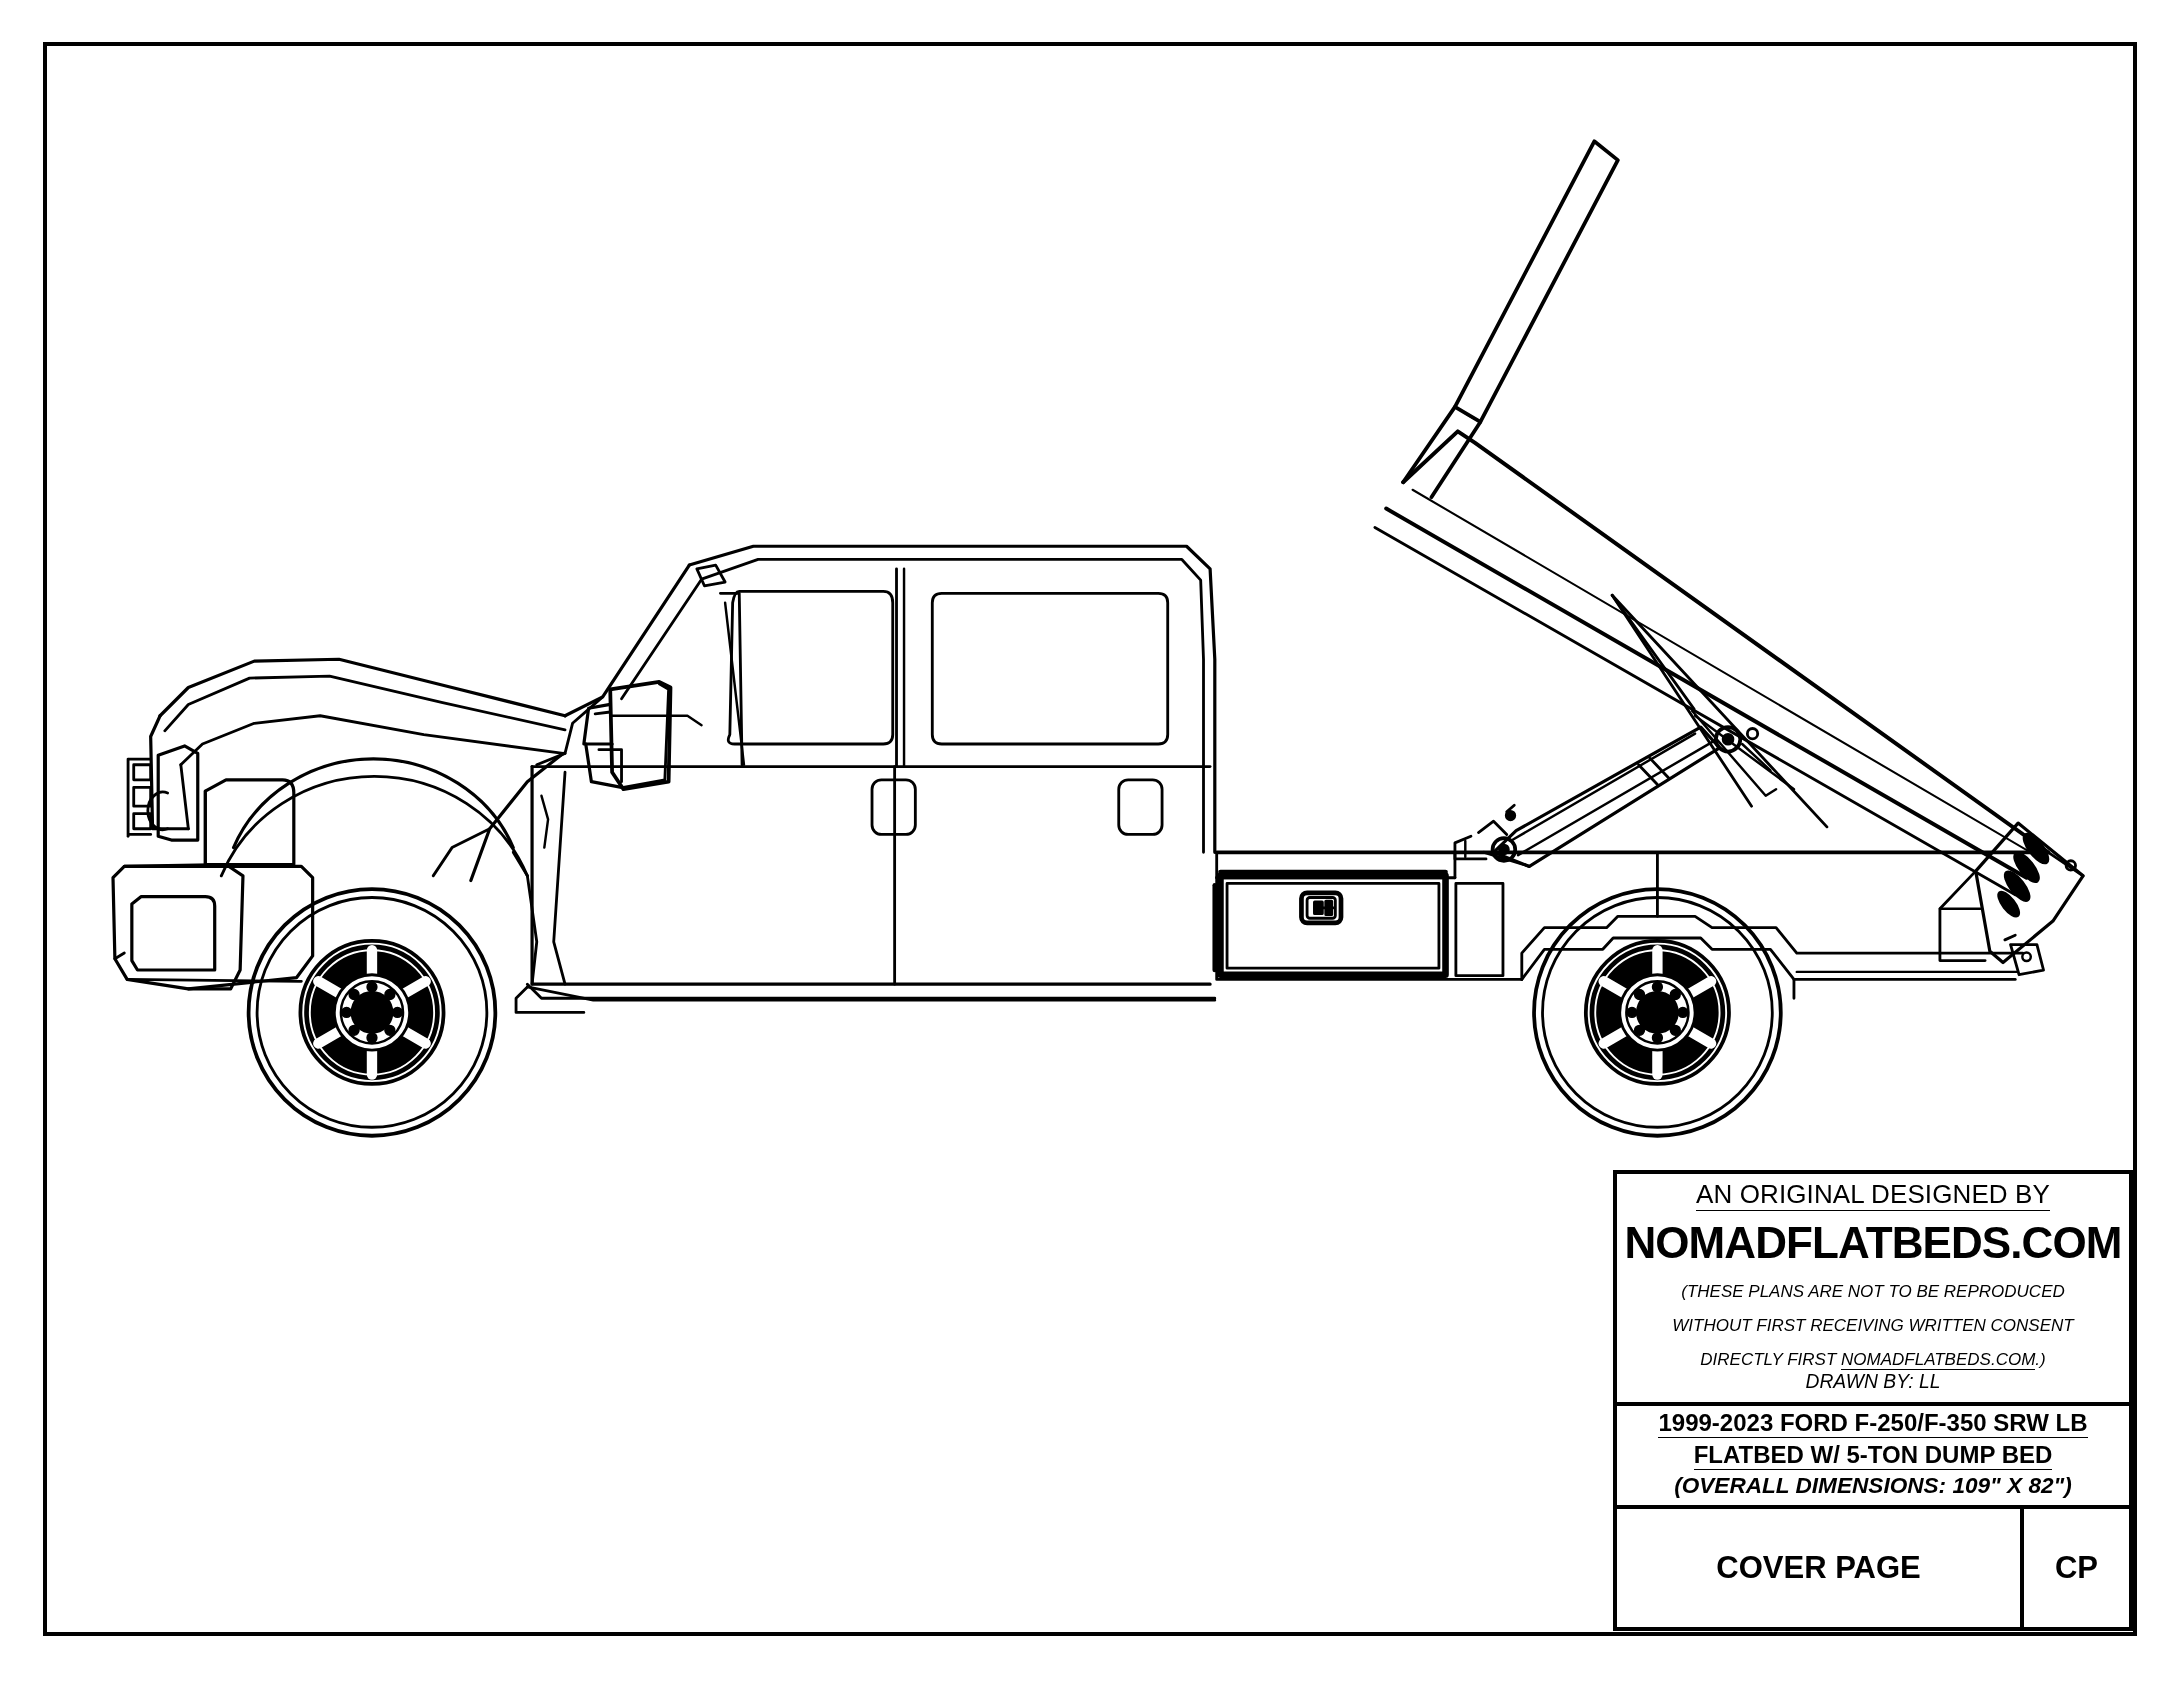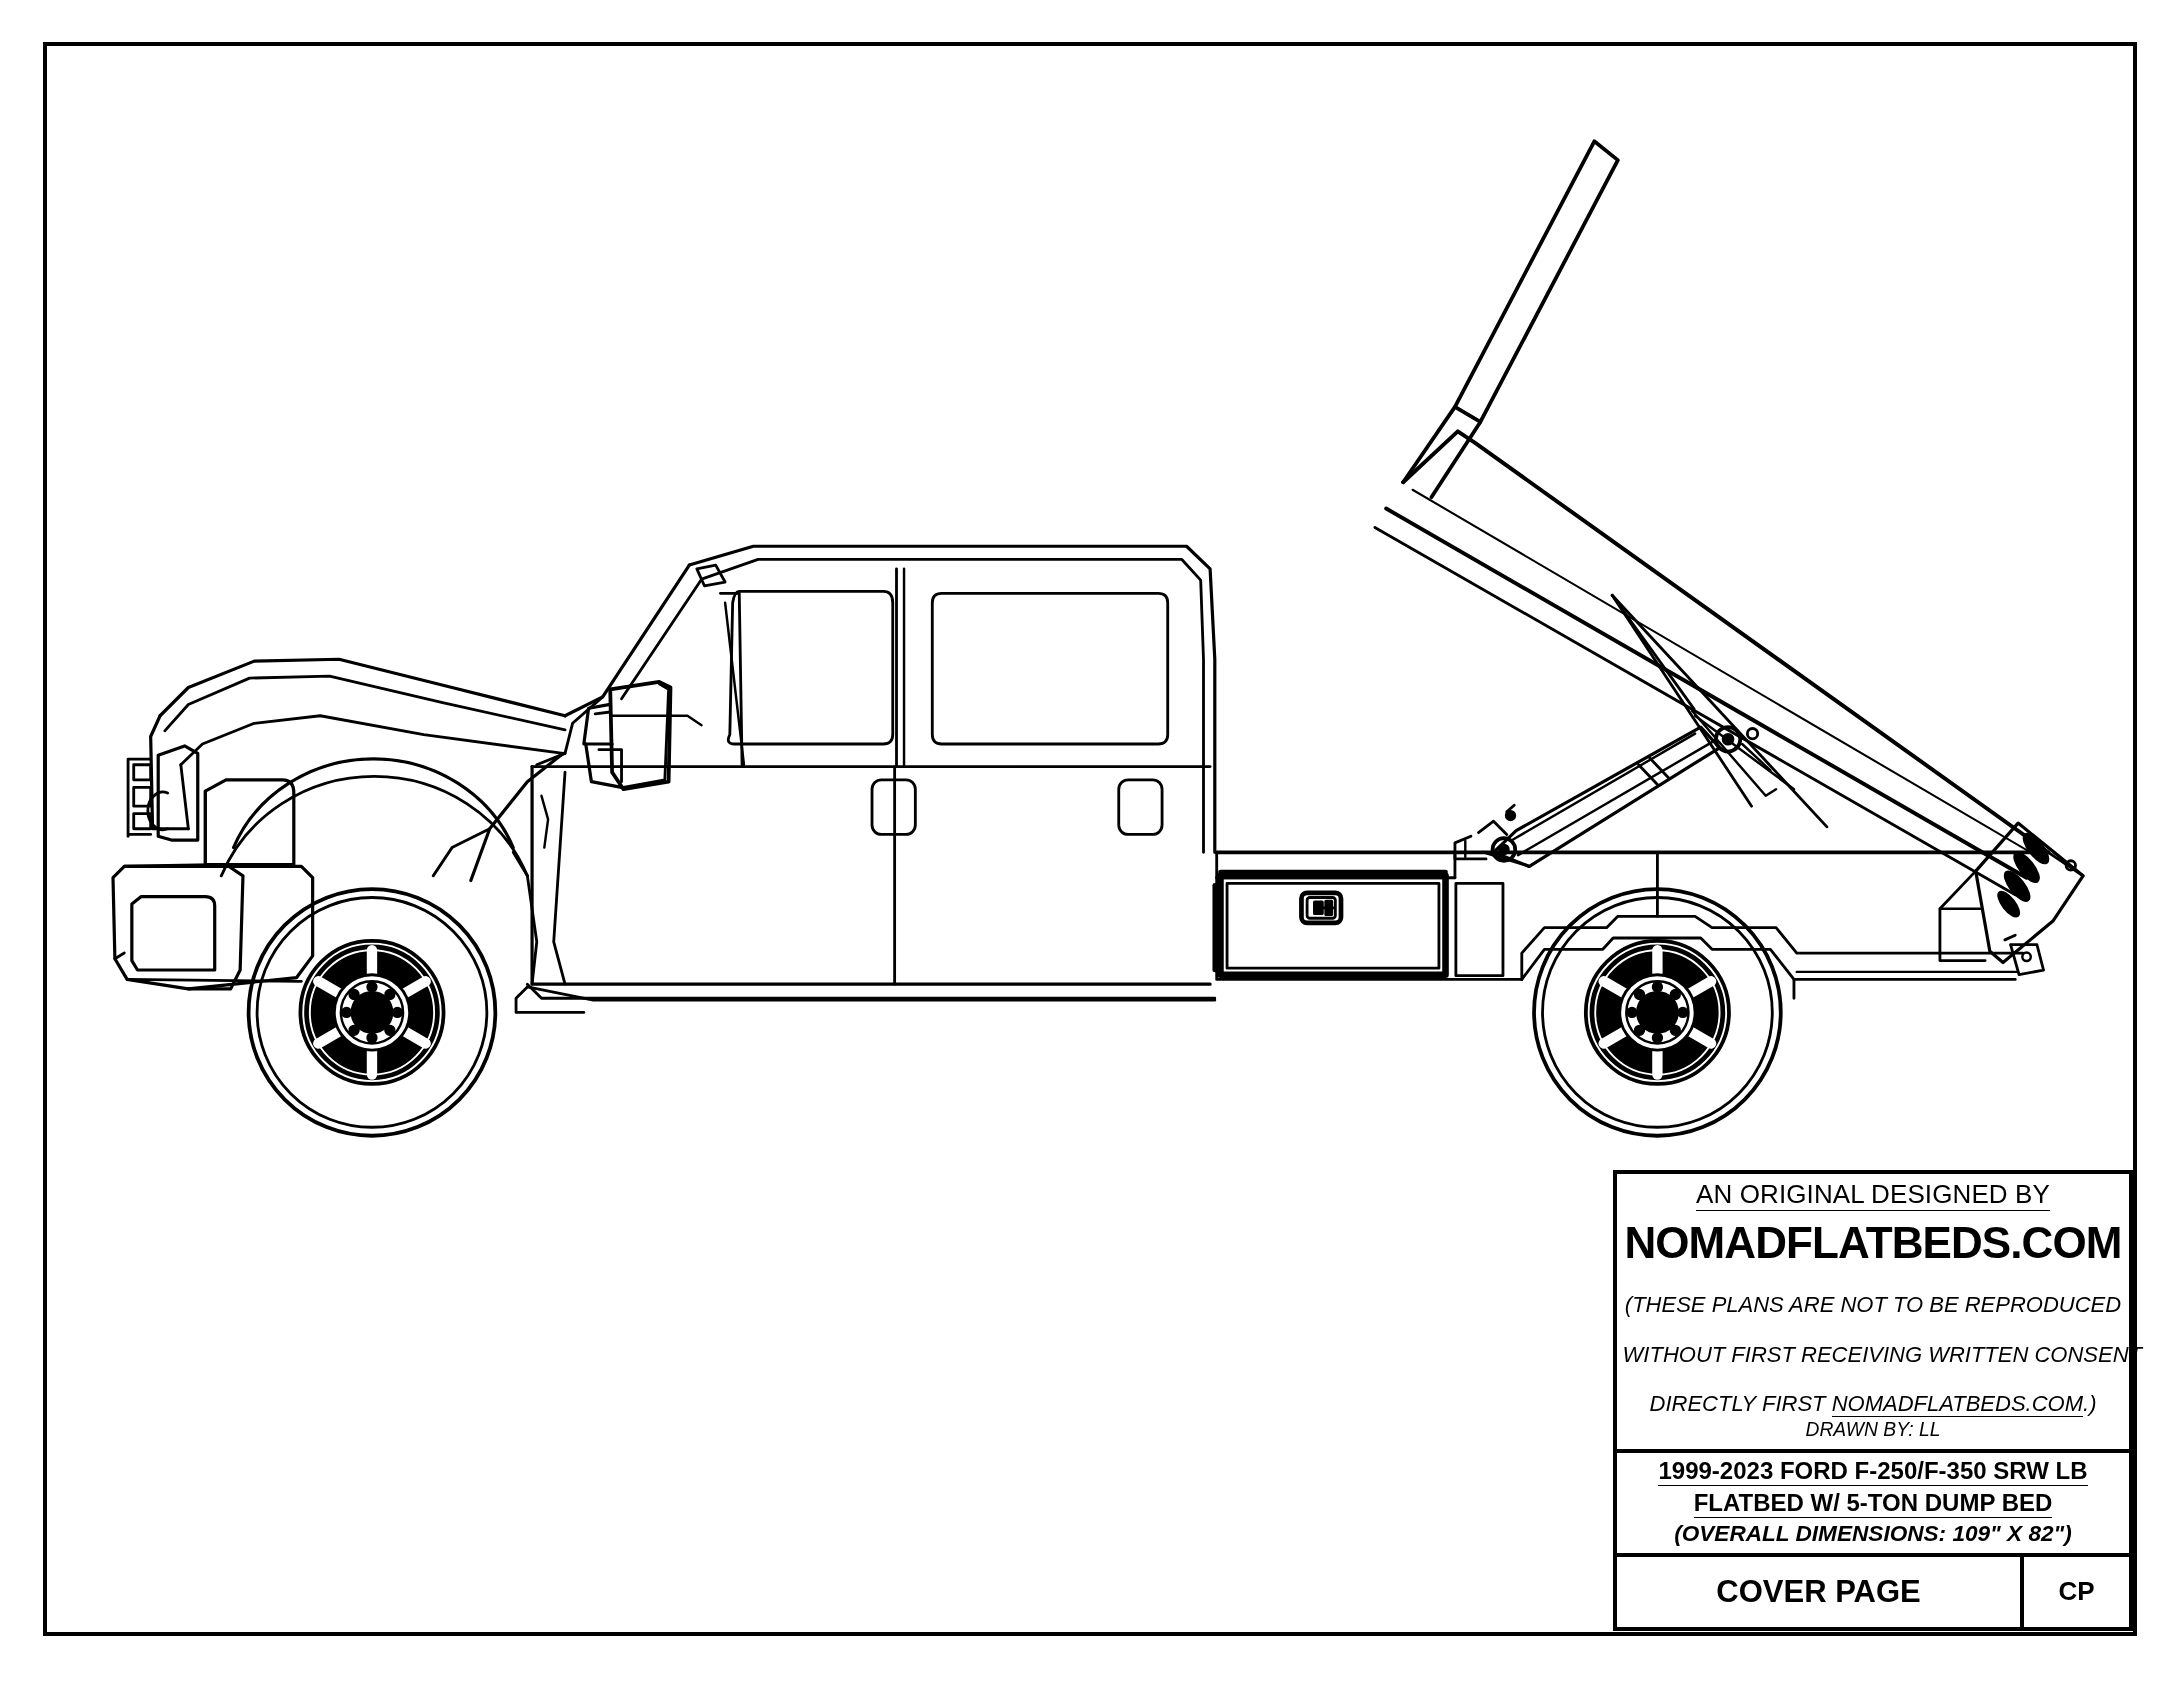--- a/index.html
+++ b/index.html
@@ -20,36 +20,36 @@
 
   .tb-sec{box-sizing:border-box;}
   #tb-top{border-bottom:4.7px solid #000;padding:5.6px 5.6px 7.5px 5.6px;text-align:center;}
   #tb-mid{border-bottom:4.7px solid #000;padding:3.8px 5.6px 5.6px 5.6px;text-align:center;}
   #tb-bot{flex:1;display:flex;align-items:stretch;}
 
   .tb-designed{font-size:26px;letter-spacing:0.1px;line-height:1.12;
                display:inline-block;border-bottom:1.9px solid #000;padding-bottom:0.9px;}
   .tb-brand{font-size:44px;font-weight:bold;letter-spacing:-0.9px;line-height:1.16;
             margin-top:6.6px;white-space:nowrap;}
-  .tb-legal{font-size:22px;font-style:italic;line-height:1.16;margin-top:24px;
+  .tb-legal{font-size:17px;font-style:italic;line-height:1.16;margin-top:14px;
             white-space:nowrap;}
   .tb-legal .u{border-bottom:1.5px solid #000;}
   .tb-drawn{font-size:19.3px;font-style:italic;line-height:1.18;margin-top:1.9px;}
 
   .tb-t1{font-size:24px;font-weight:bold;line-height:1.17;white-space:nowrap;
          display:inline-block;border-bottom:1.9px solid #000;}
   .tb-t2{font-size:24px;font-weight:bold;line-height:1.17;white-space:nowrap;
          display:inline-block;border-bottom:1.9px solid #000;margin-top:3px;}
   .tb-t3{font-size:22.6px;font-weight:bold;font-style:italic;line-height:1.17;
          white-space:nowrap;margin-top:2.8px;}
 
   #tb-pagename{flex:1;display:flex;align-items:center;justify-content:center;
                border-right:4.7px solid #000;font-size:31px;font-weight:bold;}
   #tb-pagecode{width:105px;display:flex;align-items:center;justify-content:center;
-               font-size:26px;font-weight:bold;}
+               font-size:31px;font-weight:bold;}
 </style>
 </head>
 <body>
 
 <div id="sheet">
 
   <div id="border"></div>
 
   <svg id="drawing" viewBox="0 0 2316 1786" xmlns="http://www.w3.org/2000/svg">
     <g fill="none" stroke="#000" stroke-width="3.4" stroke-linejoin="round" stroke-linecap="round">

